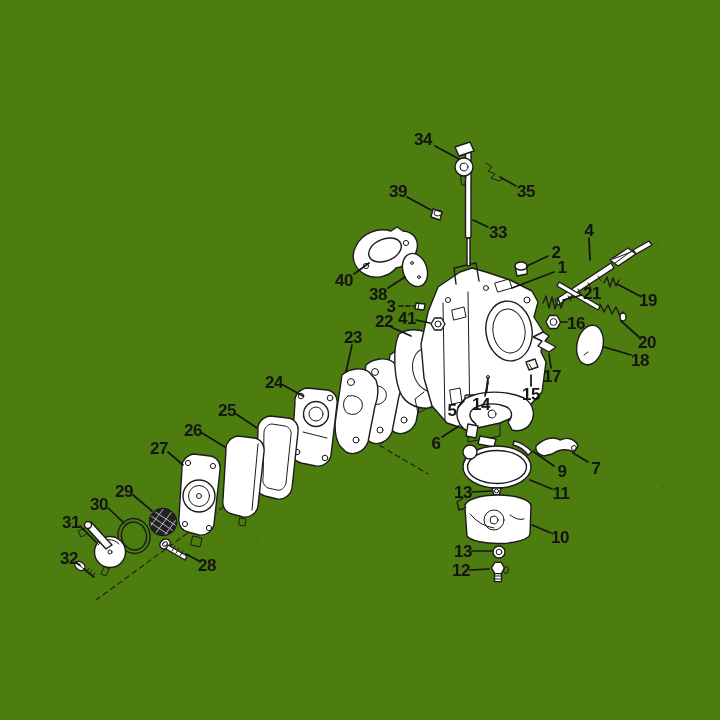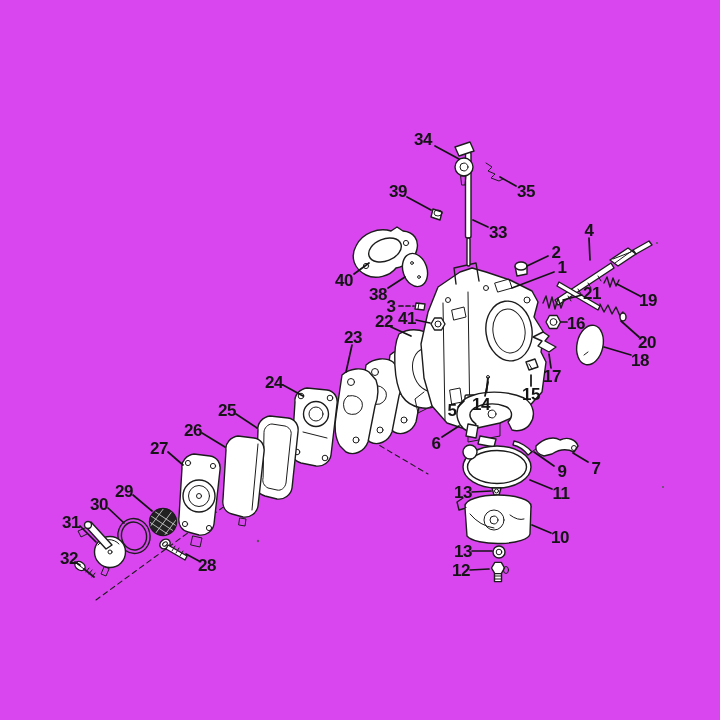--- a/index.html
+++ b/index.html
@@ -1,16 +1,16 @@
 <!DOCTYPE html>
 <html><head>
 <meta charset="utf-8">
 <style>
   html,body{margin:0;padding:0;background:#ffffff;}
-  .canvas{position:relative;width:720px;height:720px;background:#d946ef;overflow:hidden;}
+  .canvas{position:relative;width:720px;height:720px;background:#4d7c0f;overflow:hidden;}
   svg{display:block;}
   .ink{stroke:#1c1c1c;fill:none;stroke-width:1.4;stroke-linejoin:round;stroke-linecap:round;}
   .inkf{stroke:#1c1c1c;fill:#ffffff;stroke-width:1.4;stroke-linejoin:round;}
   .thin{stroke-width:1;}
   .thick{stroke-width:2;}
   .dash{stroke-dasharray:5 4;stroke-width:1.1;}
   .callout{font-family:"Liberation Sans","DejaVu Sans",sans-serif;font-weight:700;font-size:17px;
            fill:#141414;text-anchor:middle;dominant-baseline:central;letter-spacing:-0.5px;}
   .leader{stroke:#141414;stroke-width:1.7;stroke-linecap:round;fill:none;}
   .mesh{stroke:#c8c8c8;stroke-width:0.9;}

